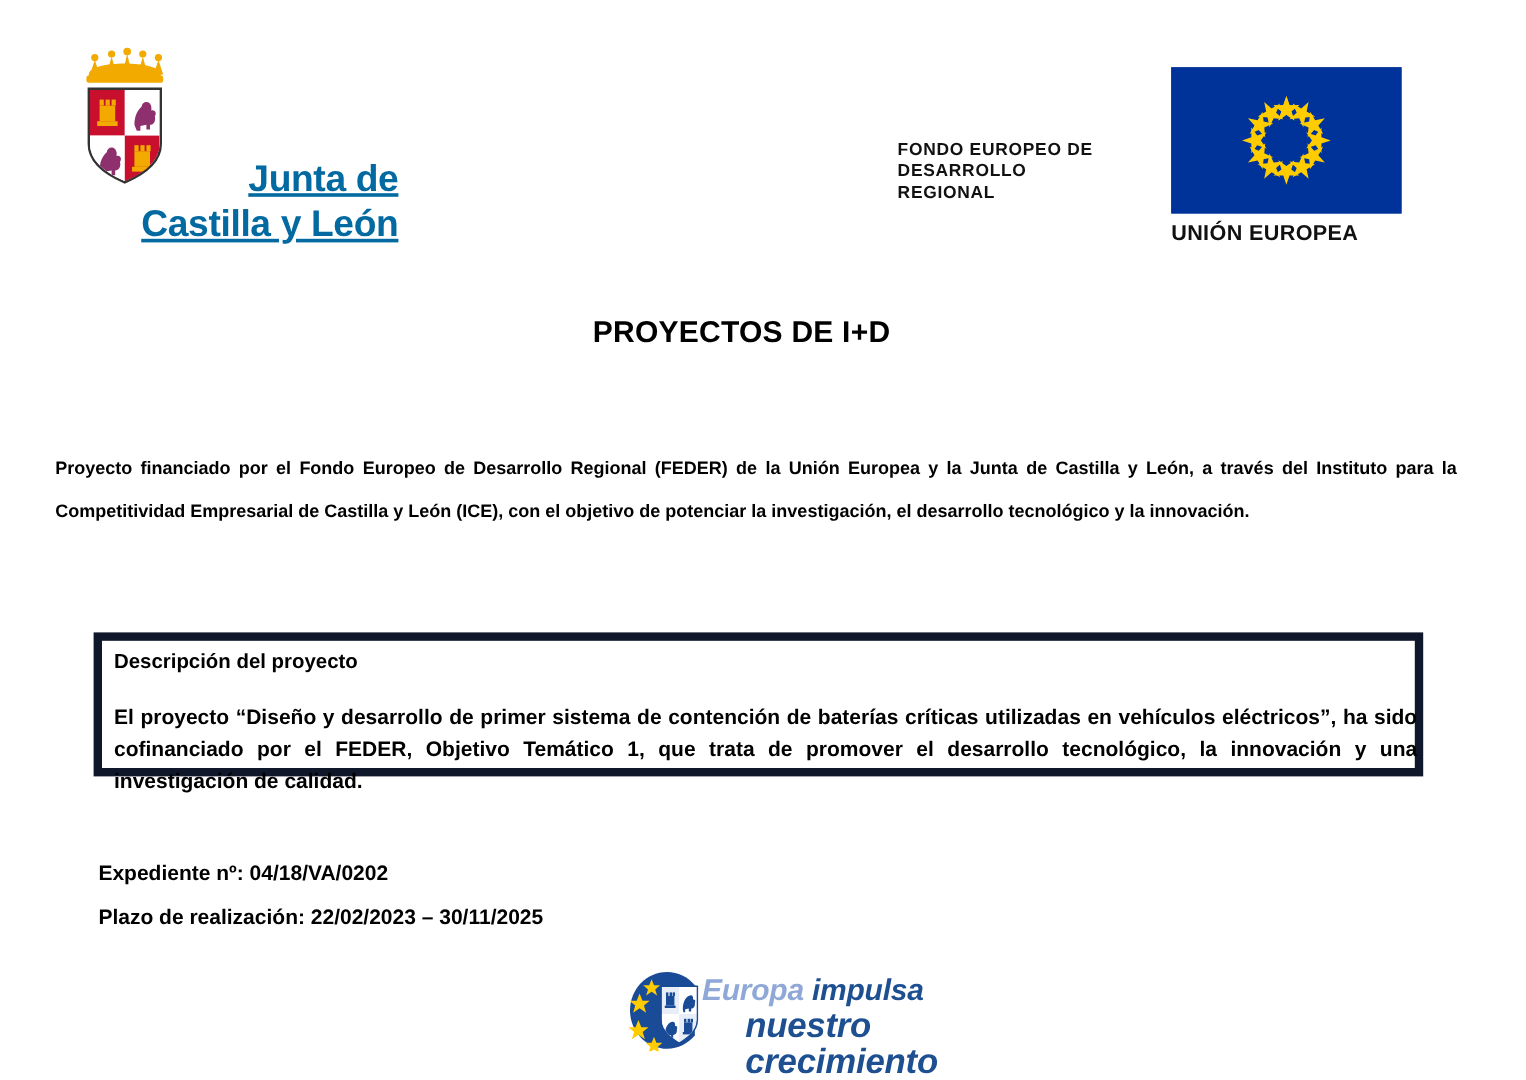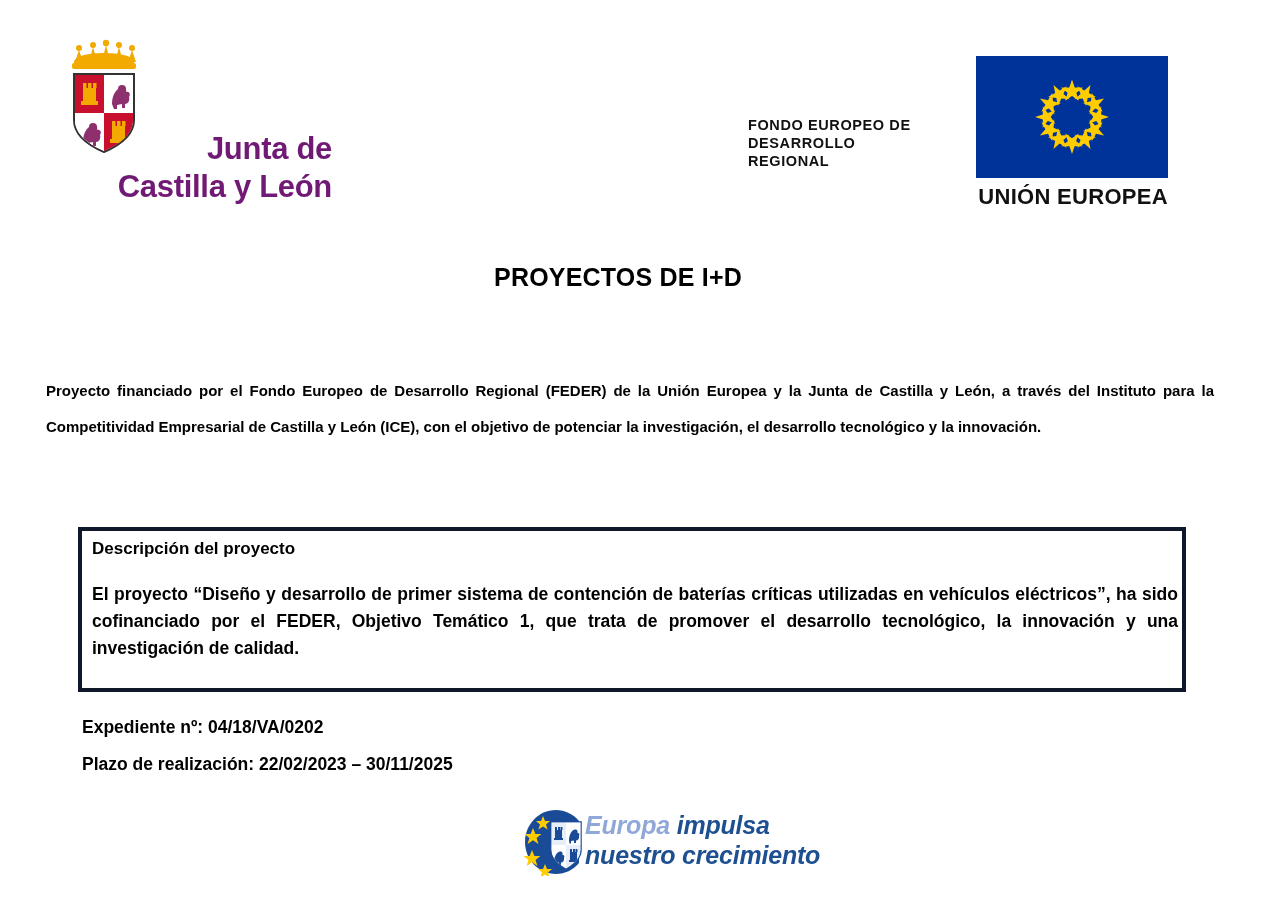--- a/index.html
+++ b/index.html
@@ -41,22 +41,23 @@
     height: 122px;
   }
   .jcyl-text {
     position: absolute;
     left: 0px;
     top: 98px;
     width: 300px;
     font-size: 31px;
     font-weight: 600;
     line-height: 38px;
-    color: #701a75;
+    color: #0369a1;
     letter-spacing: -0.3px;
+    text-decoration: underline;
   }
   .jcyl-text .line1 { display: block; text-align: right; padding-right: 14px; }
   .jcyl-text .line2 { display: block; text-align: right; padding-right: 14px; }
 
   
   .ice-logo {
     position: absolute;
     left: 388px;
     top: 70px;
     width: 280px;
@@ -116,22 +117,22 @@
     top: 0px;
     width: 192px;
     height: 122px;
     background: #003399;
   }
   .eu-caption {
     position: absolute;
     left: 0px;
     top: 128px;
     width: 192px;
-    text-align: right;
-    font-size: 22px;
+    text-align: left;
+    font-size: 18px;
     font-weight: bold;
     letter-spacing: 0.3px;
     color: #111111;
   }
 
   
   .doc-title {
     position: absolute;
     left: 0;
     top: 263px;
@@ -152,22 +153,22 @@
     line-height: 36px;
     text-align: justify;
     text-justify: inter-word;
   }
 
   .desc-box {
     position: absolute;
     left: 78px;
     top: 527px;
     width: 1108px;
-    height: 165px;
-    border: 4px solid #0f172a;
+    height: 120px;
+    border: 7px solid #0f172a;
     box-sizing: border-box;
   }
   .desc-box-title {
     position: absolute;
     left: 10px;
     top: 8px;
     font-size: 17px;
     font-weight: bold;
   }
   .desc-box-body {
@@ -210,21 +211,21 @@
   .footer-words {
     position: absolute;
     left: 62px;
     top: 4px;
     width: 250px;
     font-style: italic;
     font-weight: bold;
     line-height: 30px;
   }
   .fw-line1 { font-size: 25px; letter-spacing: -0.2px; }
-  .fw-line2 { font-size: 25px; letter-spacing: -0.2px; color: #1d4f91; display: block; }
+  .fw-line2 { font-size: 29px; letter-spacing: -0.2px; color: #1d4f91; display: block; margin-left: 36px; }
   .fw-europa { color: #8fa8d8; font-style: italic; }
   .fw-impulsa { color: #1d4f91; }
 </style>
 </head>
 <body>
 
 <div class="header-bar">
 
   <div class="jcyl-logo">
     <div class="jcyl-crest">

